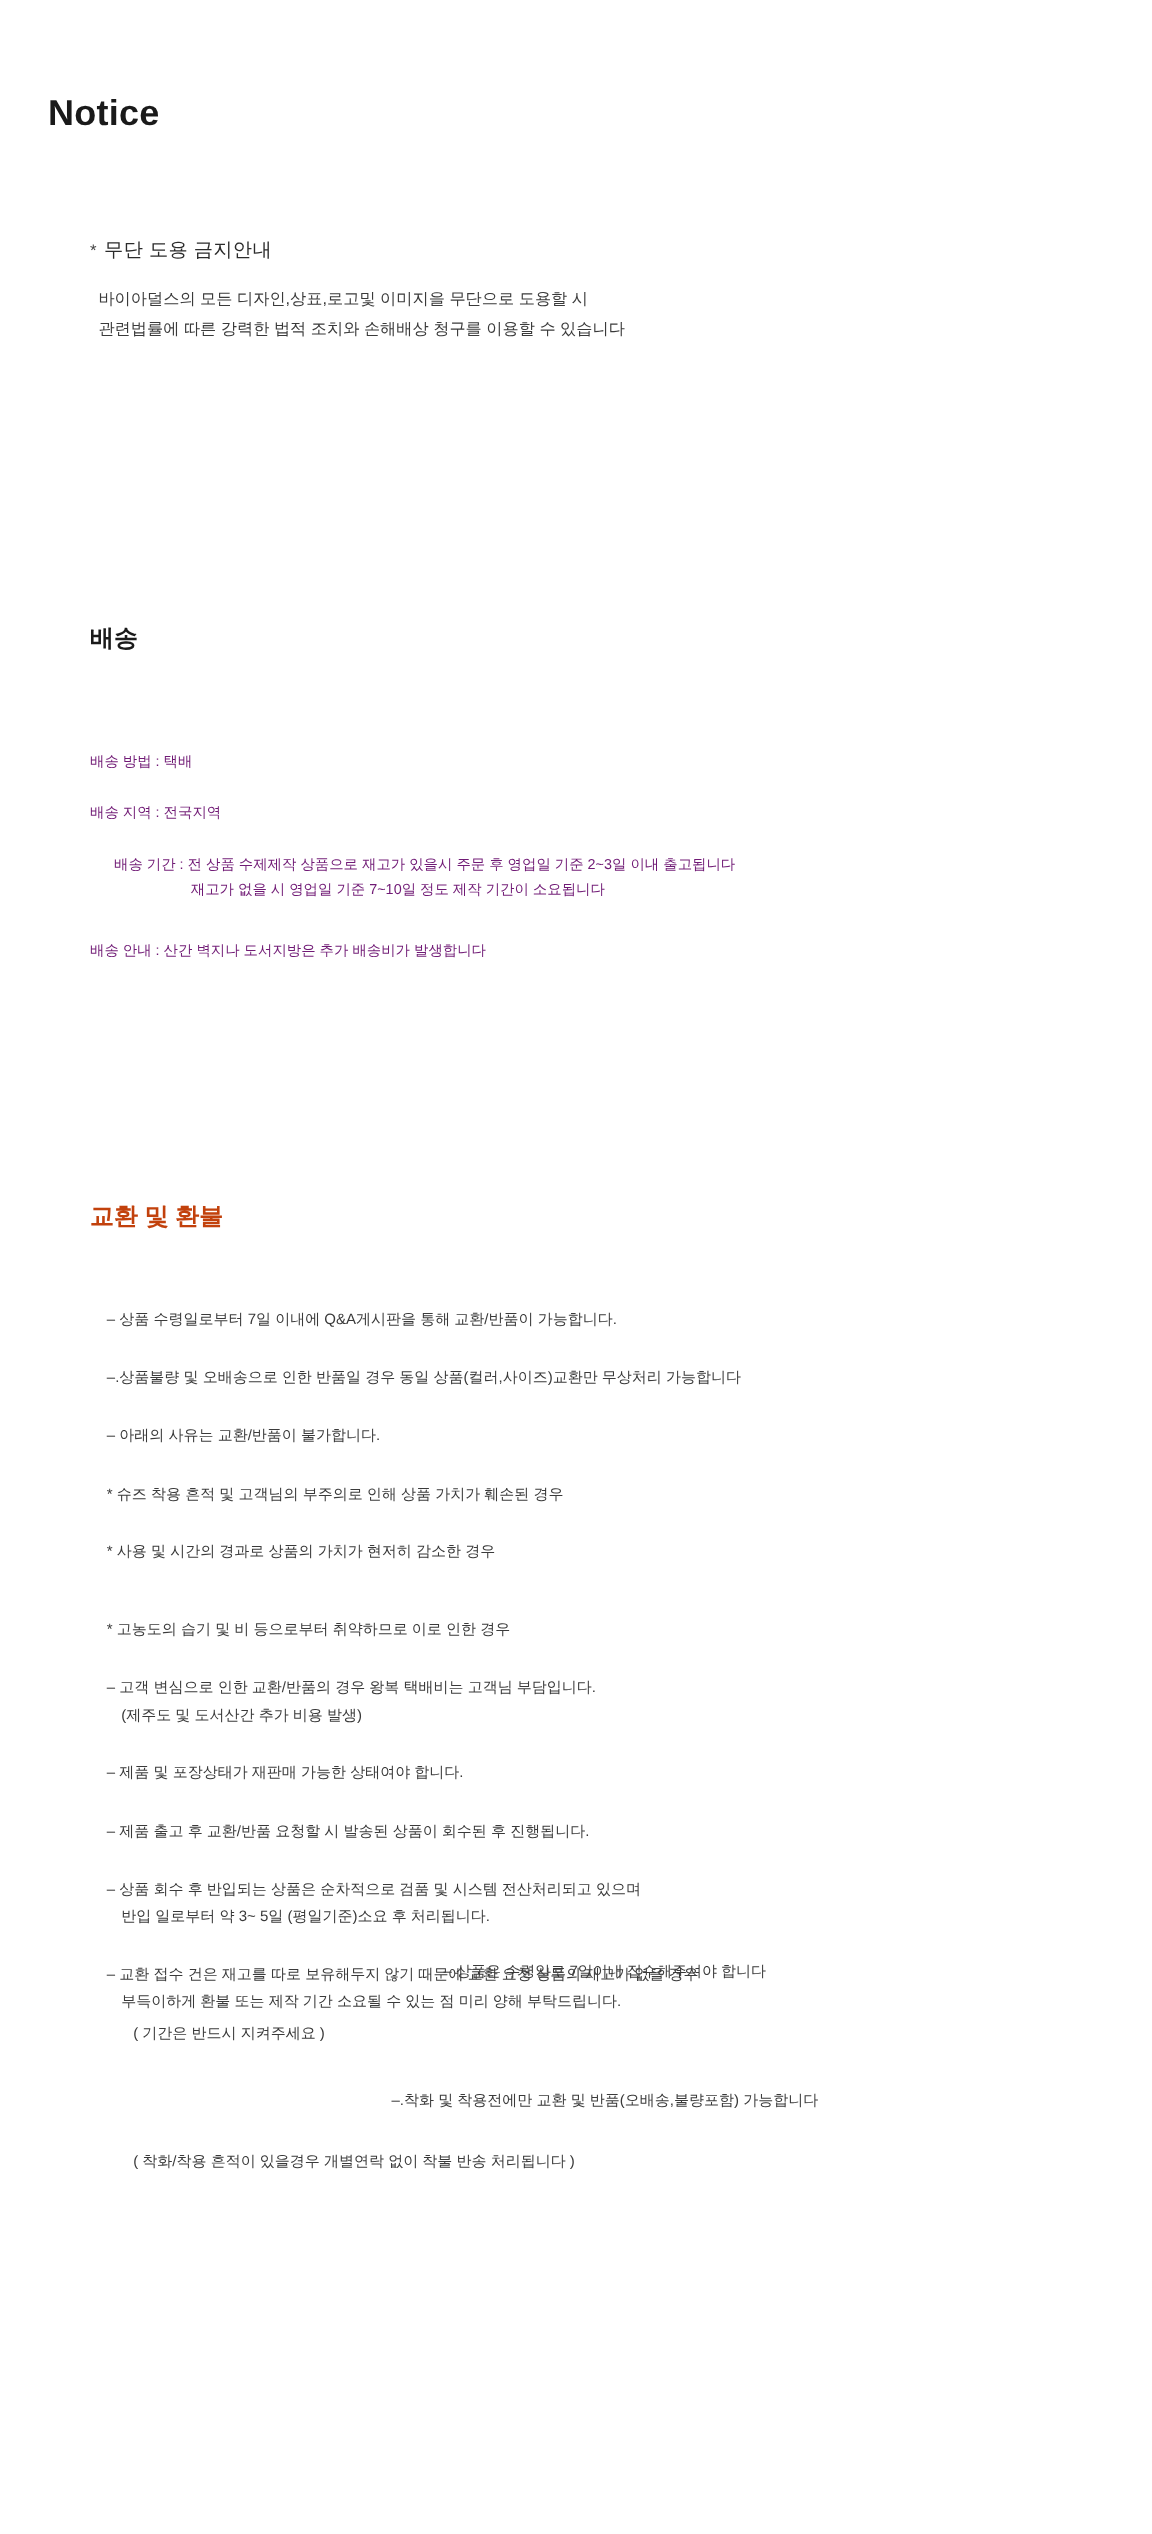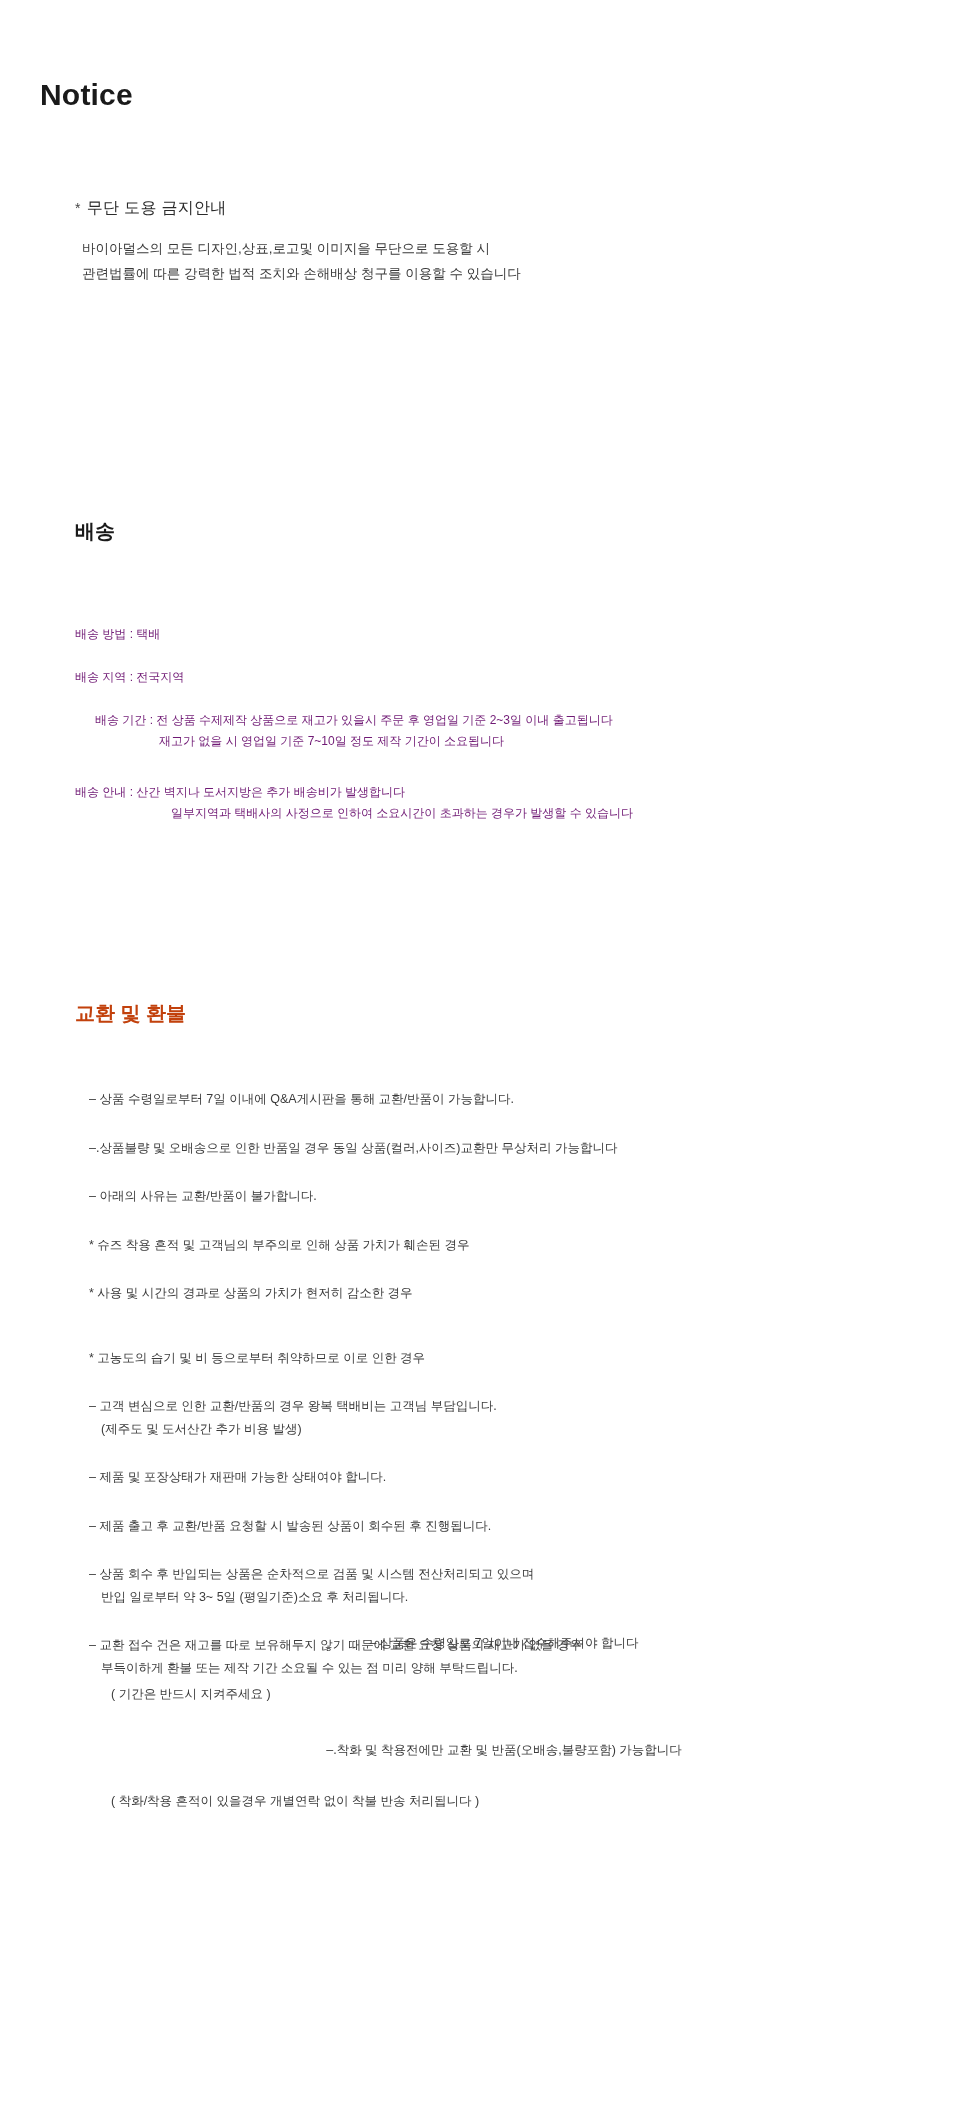--- a/index.html
+++ b/index.html
@@ -166,21 +166,20 @@
     </div>
     <div class="ship-row">
       <span>배송 지역 : 전국지역</span>
     </div>
     <div class="ship-row gap-row">
       <span>배송 기간 : 전 상품 수제제작 상품으로  재고가 있을시 주문 후 영업일 기준 2~3일 이내 출고됩니다</span>
       <span class="indent">재고가 없을 시 영업일 기준 7~10일 정도 제작 기간이 소요됩니다</span>
     </div>
     <div class="ship-row">
       <span>배송 안내 : 산간 벽지나 도서지방은 추가 배송비가 발생합니다</span>
-      <span class="indent2">일부지역과 택배사의 사정으로 인하여 소요시간이 초과하는 경우가 발생할 수 있습니다</span>
     </div>
   </div>
 
   <div class="ex-title">교환 및 환불</div>
   <div class="ex-list">
     <div class="ex-item">
       <span>– 상품 수령일로부터 7일 이내에 Q&amp;A게시판을  통해  교환/반품이 가능합니다.</span>
     </div>
     <div class="ex-item">
       <span>–.상품불량 및 오배송으로 인한 반품일 경우 동일 상품(컬러,사이즈)교환만 무상처리 가능합니다</span>

